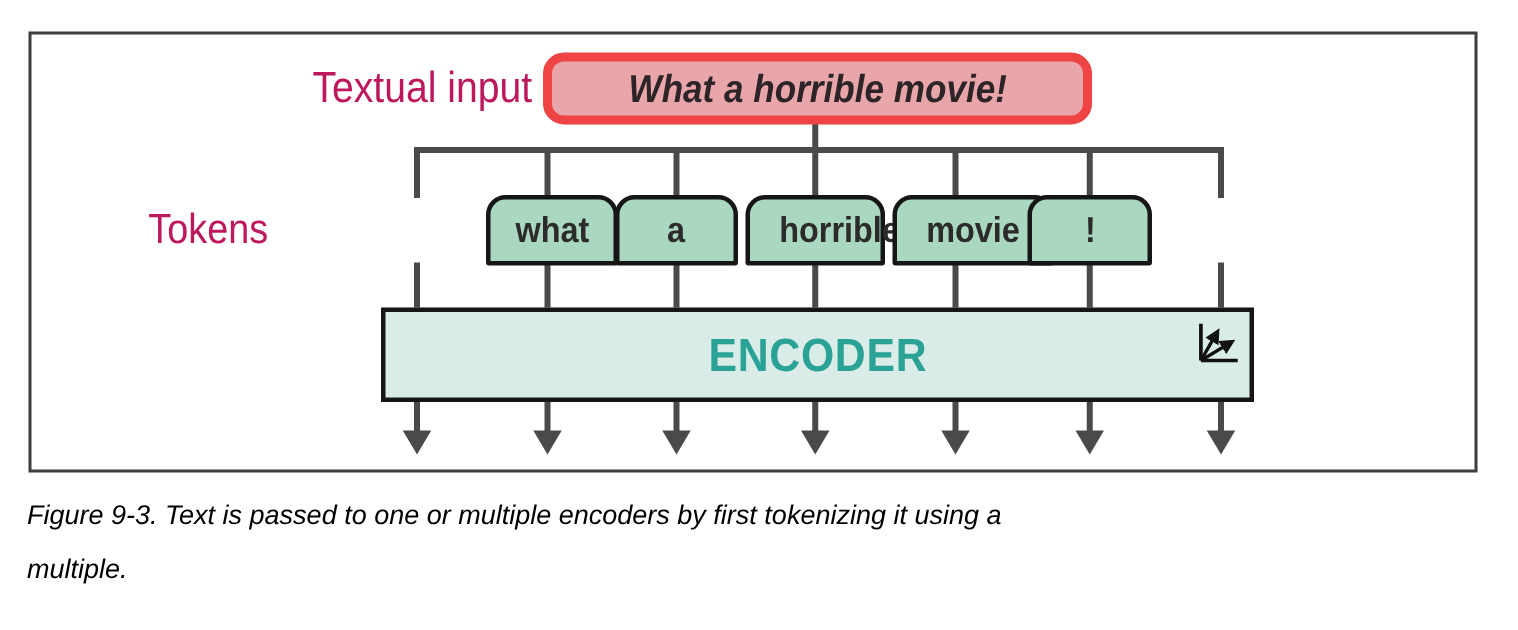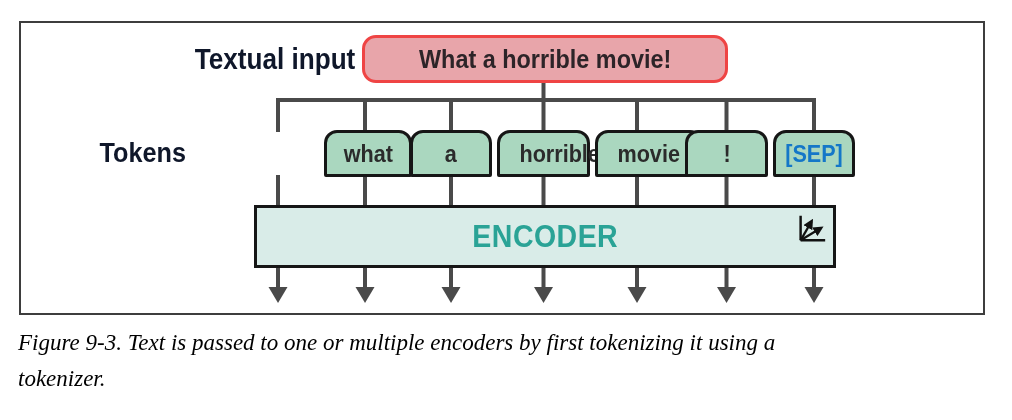--- a/index.html
+++ b/index.html
@@ -9,30 +9,30 @@
     background:#ffffff;
     font-family:"Liberation Sans",sans-serif;
     overflow:hidden;
   }
   .figure-frame{
     position:absolute;left:19px;top:21px;width:966px;height:294px;
     border:2px solid #3d3d3d;background:#ffffff;box-sizing:border-box;
   }
   .connectors{position:absolute;left:0;top:0;width:1012px;height:420px;pointer-events:none;}
   .diagram-label{
-    position:absolute;color:#0f172a;font-weight:700;white-space:nowrap;
+    position:absolute;color:#be185d;font-weight:400;white-space:nowrap;
   }
   .diagram-label .squeeze{display:inline-block;transform:scaleX(0.9);transform-origin:right center;}
   .textual-input-label{left:120px;top:44px;width:235px;height:30px;line-height:30px;text-align:right;font-size:29px;}
   .tokens-label{left:90px;top:138px;width:132px;height:30px;line-height:30px;font-size:28px;}
   .input-box{
     position:absolute;left:362px;top:35px;width:366px;height:48px;box-sizing:border-box;
     background:var(--input-fill,#e8a5aa);
-    border:3px solid #ef4444;border-radius:14px;
-    display:flex;align-items:center;justify-content:center;
+    border:6px solid #ef4444;border-radius:14px;
+    display:flex;align-items:center;justify-content:center;font-style:italic;
   }
   .input-box .txt{
     font-size:26px;font-weight:700;color:#2d2428;white-space:nowrap;
     display:inline-block;transform:scaleX(0.9);transform-origin:center;
   }
   .token{
     position:absolute;top:130px;height:47px;box-sizing:border-box;
     background:var(--token-fill,#aad7bf);
     border:3px solid #161616;border-radius:13px 13px 2px 2px;
     display:flex;align-items:center;justify-content:center;
@@ -49,22 +49,22 @@
     display:flex;align-items:center;justify-content:center;
   }
   .encoder-box .txt{
     font-size:31px;font-weight:700;letter-spacing:0.5px;
     color:var(--encoder-text,#2aa396);
     display:inline-block;transform:scaleX(0.92);transform-origin:center;
   }
   .vector-icon{position:absolute;right:5px;top:4px;width:34px;height:34px;}
   .caption{
     position:absolute;left:18px;top:325px;
-    font-family:Liberation Serif, serif;font-style:italic;
-    font-size:23px;line-height:36px;color:#000000;
+    font-family:Liberation Sans, sans-serif;font-style:italic;
+    font-size:18px;line-height:36px;color:#000000;
   }
   .caption div{white-space:nowrap;}
 </style>
 </head>
 <body>
 
 <div class="page">
 
   <div class="figure-frame">
 
@@ -108,36 +108,33 @@
   </div>
   <div class="token" style="left:497px;width:93px;padding-left:32px;">
     <span class="txt">horrible</span>
   </div>
   <div class="token" style="left:595px;width:108px;">
     <span class="txt">movie</span>
   </div>
   <div class="token" style="left:685px;width:83px;">
     <span class="txt">!</span>
   </div>
-  <div class="token" style="left:773px;width:82px;">
-    <span class="txt special">[SEP]</span>
-  </div>
 
   <div class="encoder-box">
     <span class="txt">ENCODER</span>
     <svg class="vector-icon" viewBox="0 0 36 36" xmlns="http://www.w3.org/2000/svg">
       <defs>
         <marker id="ah" viewBox="0 0 10 10" refX="7" refY="5" markerWidth="4.5" markerHeight="4.5" orient="auto-start-reverse">
           <path d="M0 0 L10 5 L0 10 z" fill="#111"></path>
         </marker>
       </defs>
       <path d="M7 4 V30 M7 30 H33" stroke="#111" stroke-width="2.6" fill="none"></path>
       <path d="M7 30 L18.5 10" stroke="#111" stroke-width="2.4" fill="none" marker-end="url(#ah)"></path>
       <path d="M7 30 L28.5 17" stroke="#111" stroke-width="2.4" fill="none" marker-end="url(#ah)"></path>
     </svg>
   </div>
 
   <div class="caption">
     <div>Figure 9-3. Text is passed to one or multiple encoders by first tokenizing it using a</div>
-    <div>tokenizer.</div>
+    <div>multiple.</div>
   </div>
 
 </div>
 
 </body></html>

